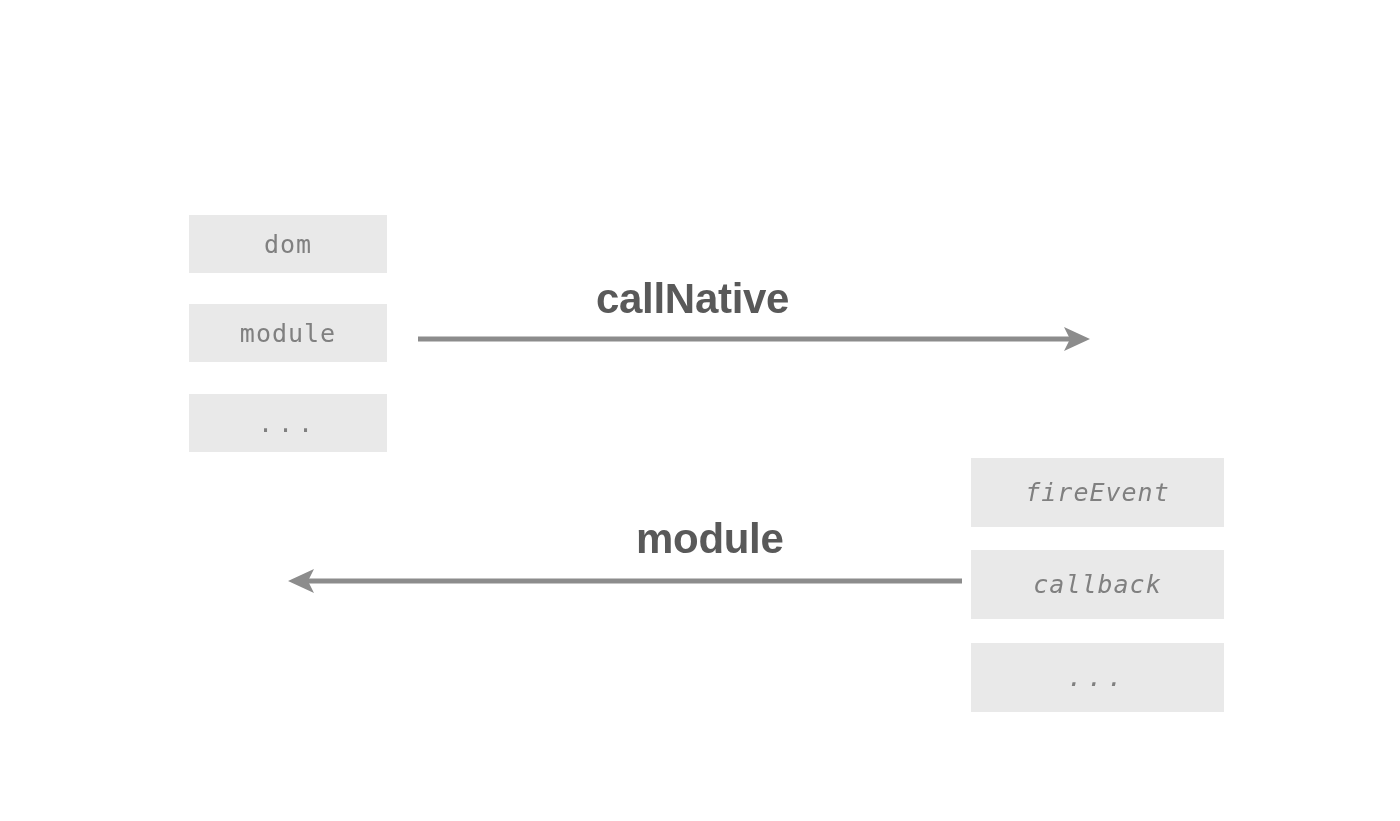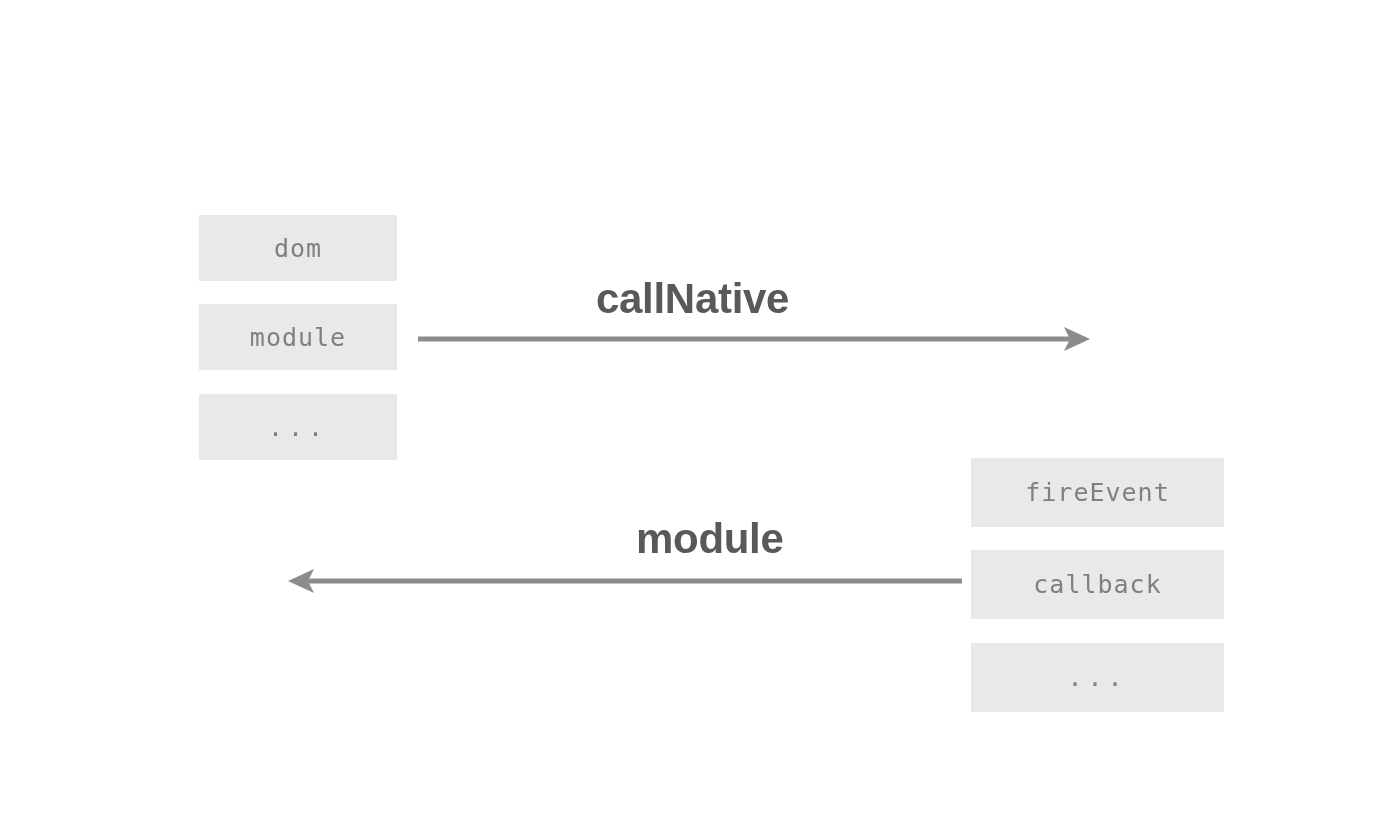--- a/index.html
+++ b/index.html
@@ -69,33 +69,34 @@
     letter-spacing: 1px;
     box-sizing: border-box;
   }
   .api-box.ellipsis {
     font-size: 25px;
     letter-spacing: 5px;
   }
 
   
   .stack-left .api-box {
-    left: 199px;
+    left: 189px;
     width: 198px;
-    height: 66px;
+    height: 58px;
   }
   .stack-left .api-box:nth-child(1) { top: 215px; }
   .stack-left .api-box:nth-child(2) { top: 304px; }
   .stack-left .api-box:nth-child(3) { top: 394px; }
 
   
   .stack-right .api-box {
     left: 971px;
     width: 253px;
     height: 69px;
+    font-style: italic;
   }
   .stack-right .api-box:nth-child(1) { top: 458px; }
   .stack-right .api-box:nth-child(2) { top: 550px; }
   .stack-right .api-box:nth-child(3) { top: 643px; }
 
   
   .arrow {
     position: absolute;
     height: 40px;
   }

